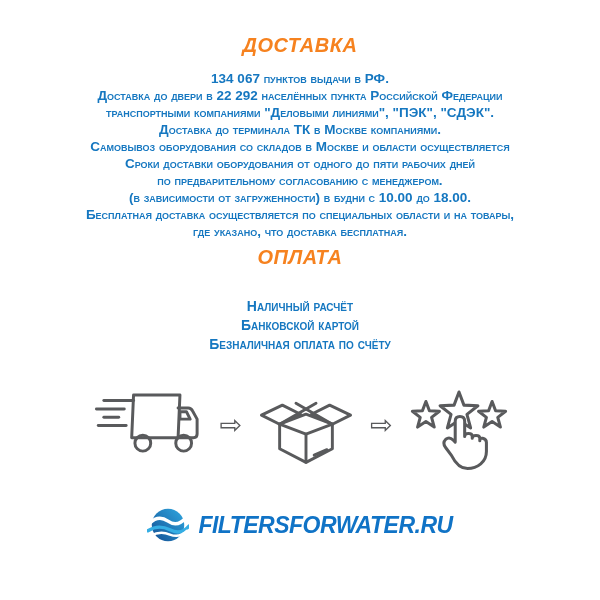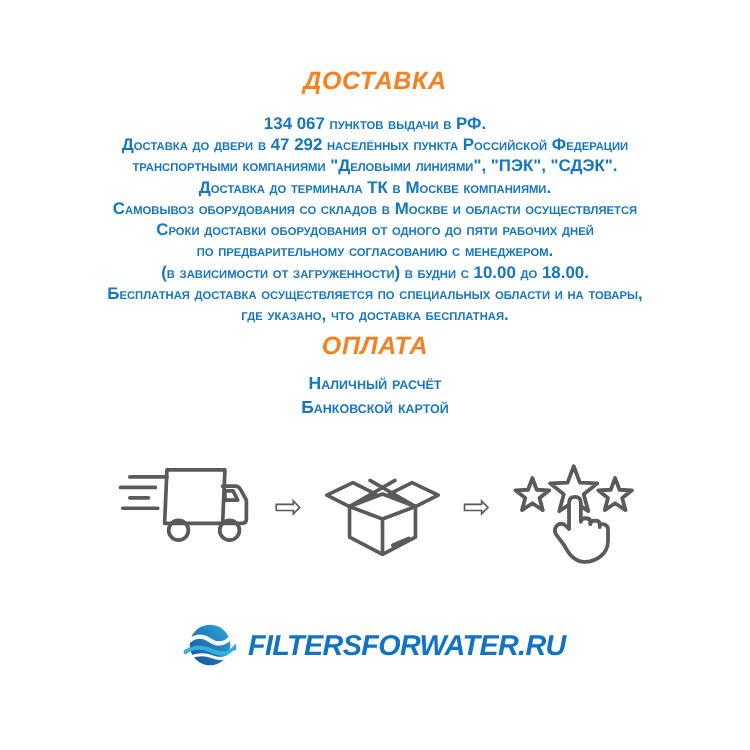--- a/index.html
+++ b/index.html
@@ -14,44 +14,44 @@
   }
   .sec-title{
     margin:0;
     font-style:italic;
     font-weight:bold;
     font-size:20px;
     line-height:23px;
     letter-spacing:.5px;
     color:#F6821F;
   }
-  .sec-title.first{padding-top:54px;}
+  .sec-title.first{padding-top:34px;}
   .sec-title.payment-title{margin-top:6px;}
   .lines{color:#1577C0;font-weight:bold;font-variant:small-caps;}
   .lines .line{white-space:nowrap;}
   .lines.delivery{margin-top:13px;font-size:13.5px;line-height:17px;}
-  .lines.payment{margin-top:8px;font-size:14px;line-height:19px;}
+  .lines.payment{margin-top:28px;font-size:14px;line-height:19px;}
   .process{
     margin-top:25px;
     height:95px;
     display:flex;
     align-items:center;
     justify-content:center;
     gap:14px;
   }
   .process svg{display:block;}
   .arrow{
     font-family:"DejaVu Sans",sans-serif;
     font-size:27px;
     color:#595A5C;
     line-height:1;
     padding-bottom:4px;
   }
   .footer{
-    margin-top:40px;
+    margin-top:30px;
     display:flex;
     align-items:center;
     justify-content:center;
     gap:9px;
   }
   .logo{display:flex;align-items:center;gap:9px;text-decoration:none;cursor:pointer;}
   .logo-text{
     font-style:italic;
     font-weight:bold;
     font-size:23px;
@@ -63,36 +63,37 @@
 </style>
 </head>
 <body>
 
 <div class="page">
 
   <h2 class="sec-title first">ДОСТАВКА</h2>
 
   <div class="lines delivery">
     <div class="line">134 067 пунктов выдачи в РФ.</div>
-    <div class="line">Доставка до двери в 47 292 населённых пункта Российской Федерации</div>
+    <div class="line">Доставка до двери в 22 292 населённых пункта Российской Федерации</div>
     <div class="line">транспортными компаниями "Деловыми линиями", "ПЭК", "СДЭК".</div>
     <div class="line">Доставка до терминала ТК в Москве компаниями.</div>
     <div class="line">Самовывоз оборудования со складов в Москве и области осуществляется</div>
     <div class="line">Сроки доставки оборудования от одного до пяти рабочих дней</div>
     <div class="line">по предварительному согласованию с менеджером.</div>
     <div class="line">(в зависимости от загруженности) в будни с 10.00 до 18.00.</div>
     <div class="line">Бесплатная доставка осуществляется по специальных области и на товары,</div>
     <div class="line">где указано, что доставка бесплатная.</div>
   </div>
 
   <h2 class="sec-title payment-title">ОПЛАТА</h2>
 
   <div class="lines payment">
     <div class="line">Наличный расчёт</div>
     <div class="line">Банковской картой</div>
+    <div class="line">Безналичная оплата по счёту</div>
   </div>
 
   <div class="process">
 
     <svg width="116" height="82" viewBox="0 0 125 85">
       <g class="icon-stroke">
         <path d="M16 14 H48"></path>
         <path d="M8 23 H38"></path>
         <path d="M16 32 H32"></path>
         <path d="M10 41 H40"></path>

